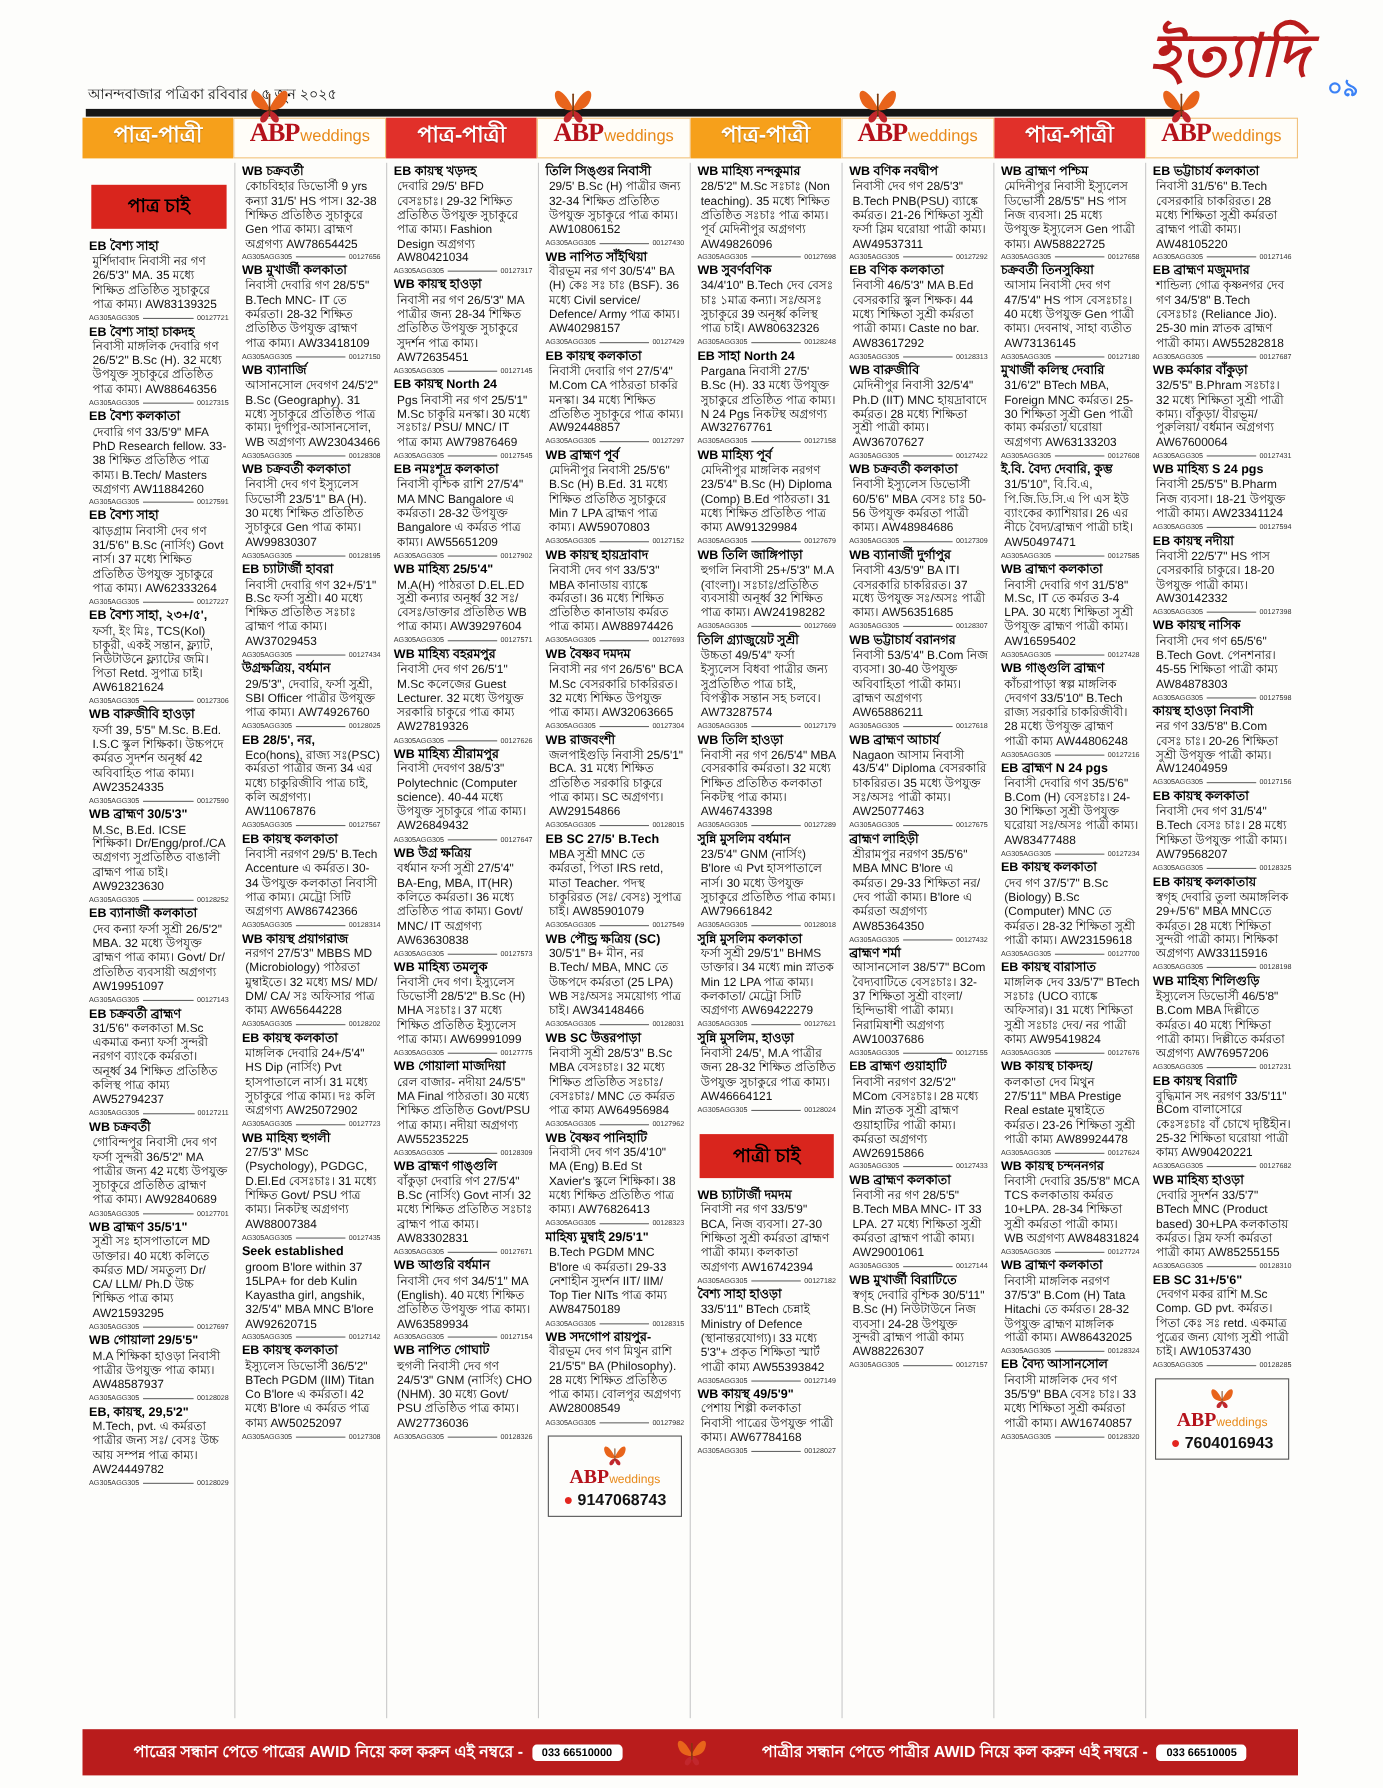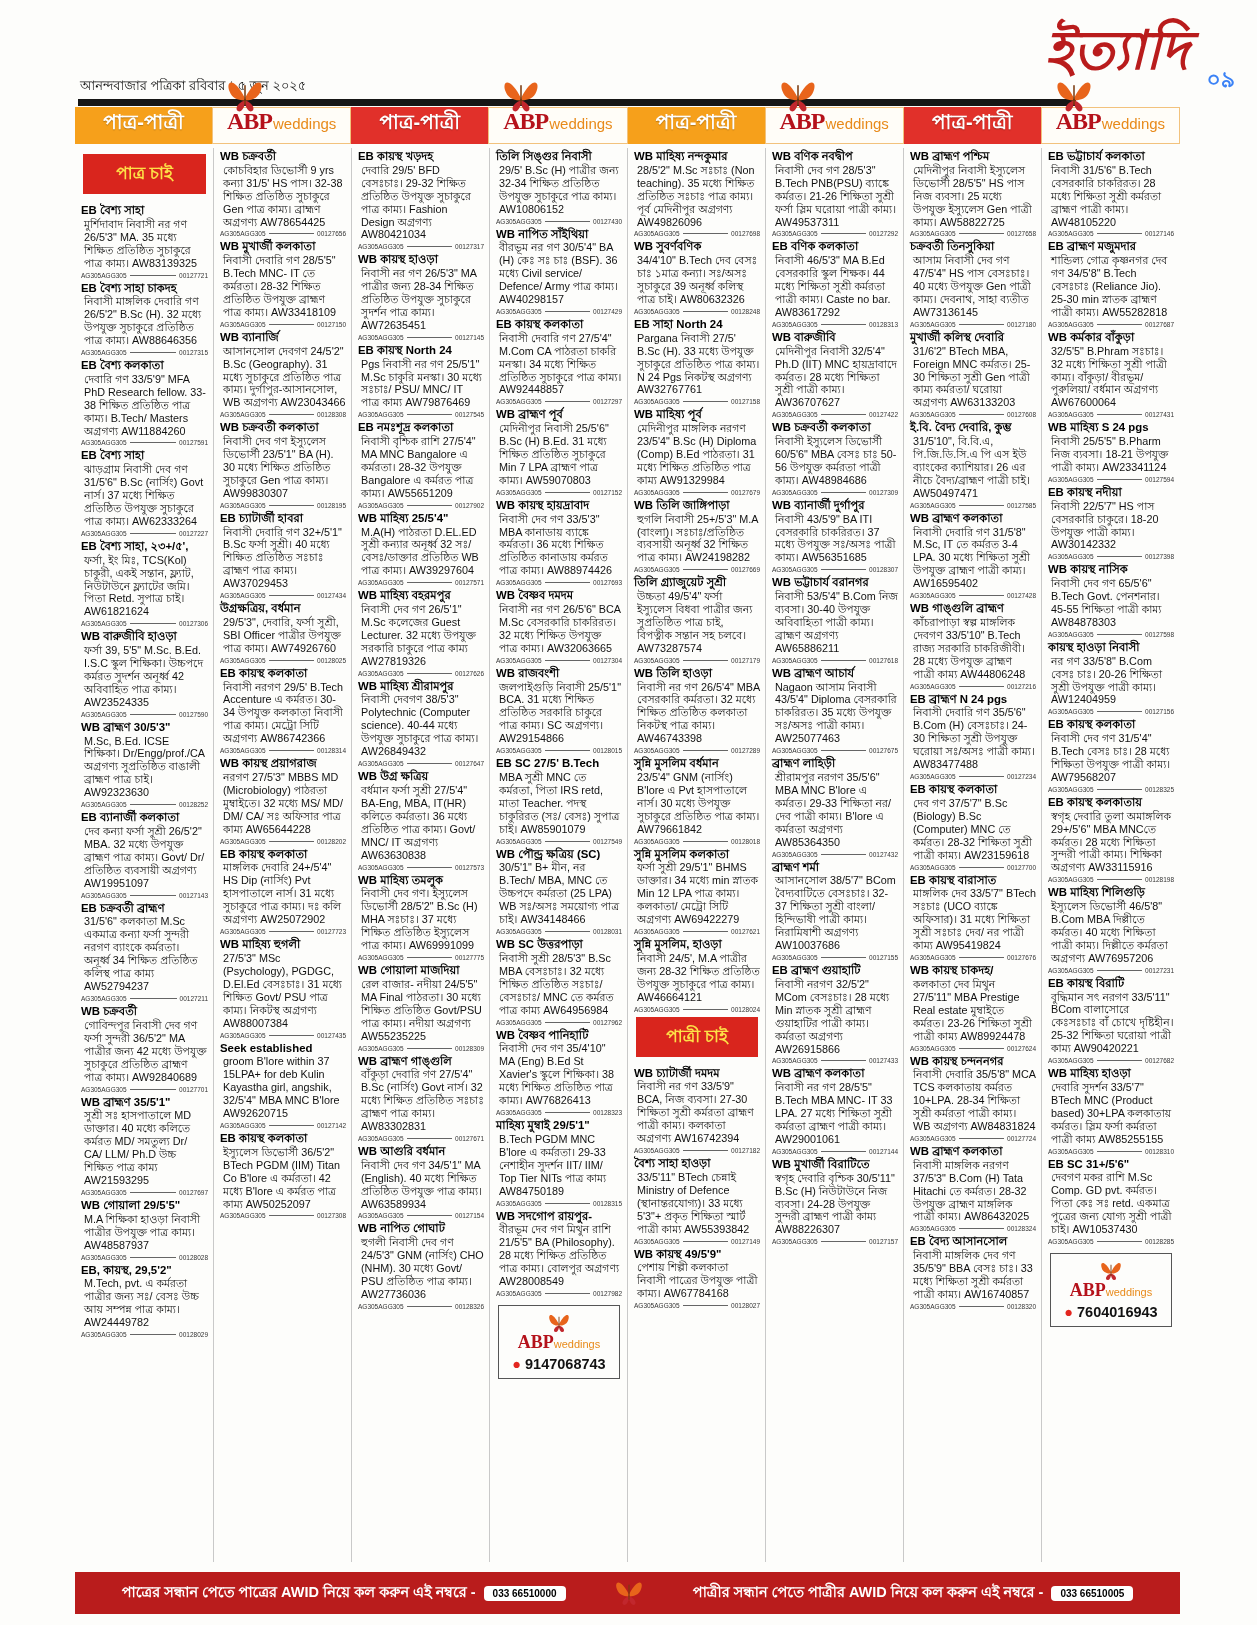--- a/index.html
+++ b/index.html
@@ -13,21 +13,21 @@
   .bcell.patra-orange{background:#f6a01b;}
   .bcell.patra-red{background:#e1302a;}
   .bcell.abp{background:#fffdf8;border:1px solid #f2c27d;}
   .patra-label{color:#fff;font-weight:bold;font-size:20px;text-shadow:0 1px 1px rgba(0,0,0,.25);}
   .abp-logo .abp-a{color:#b5121b;font-weight:bold;font-size:24px;font-family:"Liberation Serif",serif;letter-spacing:-1px;}
   .abp-logo .abp-w{color:#e88a1a;font-size:15px;margin-left:1px;}
   .bfly{position:absolute;top:-34px;left:10px;width:44px;height:44px;}
   .content{position:absolute;top:148px;left:75px;width:1105px;height:1414px;display:flex;}
   .col{width:138px;padding:2px 5px 0 6px;box-sizing:border-box;overflow:hidden;}
   .col + .col{border-left:1px solid #c9c9c9;}
-  .section-box{background:#d9251d;color:#fde047;text-align:center;font-size:17px;font-weight:bold;padding:6px 0;margin:4px 2px 10px;}
+  .section-box{background:#d9251d;color:#000000;text-align:center;font-size:17px;font-weight:bold;padding:6px 0;margin:18px 2px 10px;}
   .ad{margin-bottom:1px;}
   .ad-head{font-weight:bold;font-size:11.4px;color:#000;line-height:1.2;}
   .ad-body{font-size:10.8px;color:#111;line-height:1.2;padding-left:3px;}
   .ad-meta{display:flex;align-items:center;margin:2px 0 3px;}
   .ad-meta .agency{font-size:6.5px;color:#333;}
   .ad-meta .mline{flex:1;border-top:1px solid #666;margin:0 3px;}
   .ad-meta .mcode{font-size:6.5px;color:#333;}
   .contact-box{border:1px solid #555;margin:8px 2px 4px;padding:4px 4px 6px;text-align:center;position:relative;}
   .contact-box .logo-line{display:block;}
   .contact-box .abp-a{color:#b5121b;font-weight:bold;font-size:18px;font-family:"Liberation Serif",serif;}
@@ -273,20 +273,29 @@
       <div class="ad">
         <div class="ad-head">উগ্রক্ষত্রিয়, বর্ধমান</div>
         <div class="ad-body">29/5'3", দেবারি, ফর্সা সুশ্রী, SBI Officer পাত্রীর উপযুক্ত পাত্র কাম্য। AW74926760</div>
         <div class="ad-meta">
           <span class="agency">AG305AGG305</span>
           <span class="mline"></span>
           <span class="mcode">00128025</span>
         </div>
       </div>
       <div class="ad">
+        <div class="ad-head">EB 28/5', নর,</div>
+        <div class="ad-body">Eco(hons), রাজ্য সঃ(PSC) কর্মরতা পাত্রীর জন্য 34 এর মধ্যে চাকুরিজীবি পাত্র চাই, কলি অগ্রগণ্য। AW11067876</div>
+        <div class="ad-meta">
+          <span class="agency">AG305AGG305</span>
+          <span class="mline"></span>
+          <span class="mcode">00127567</span>
+        </div>
+      </div>
+      <div class="ad">
         <div class="ad-head">EB কায়স্থ কলকাতা</div>
         <div class="ad-body">নিবাসী নরগণ 29/5' B.Tech Accenture এ কর্মরত। 30-34 উপযুক্ত কলকাতা নিবাসী পাত্র কাম্য। মেট্রো সিটি অগ্রগণ্য AW86742366</div>
         <div class="ad-meta">
           <span class="agency">AG305AGG305</span>
           <span class="mline"></span>
           <span class="mcode">00128314</span>
         </div>
       </div>
       <div class="ad">
         <div class="ad-head">WB কায়স্থ প্রয়াগরাজ</div>

